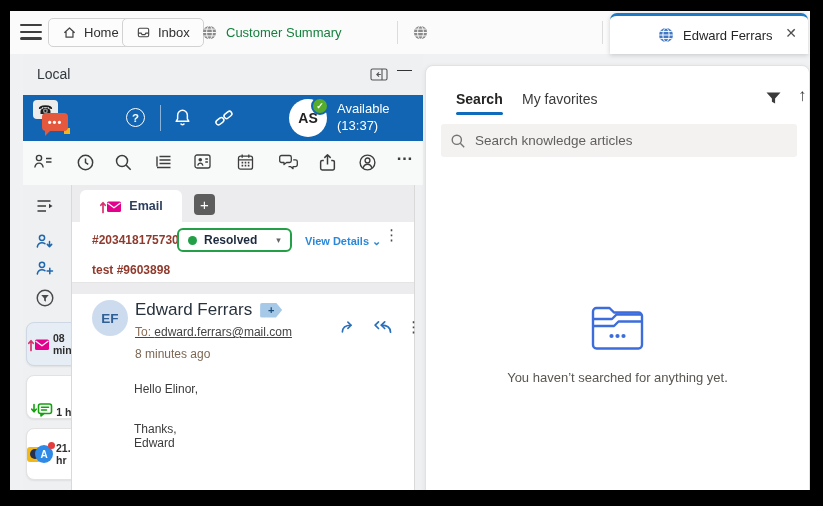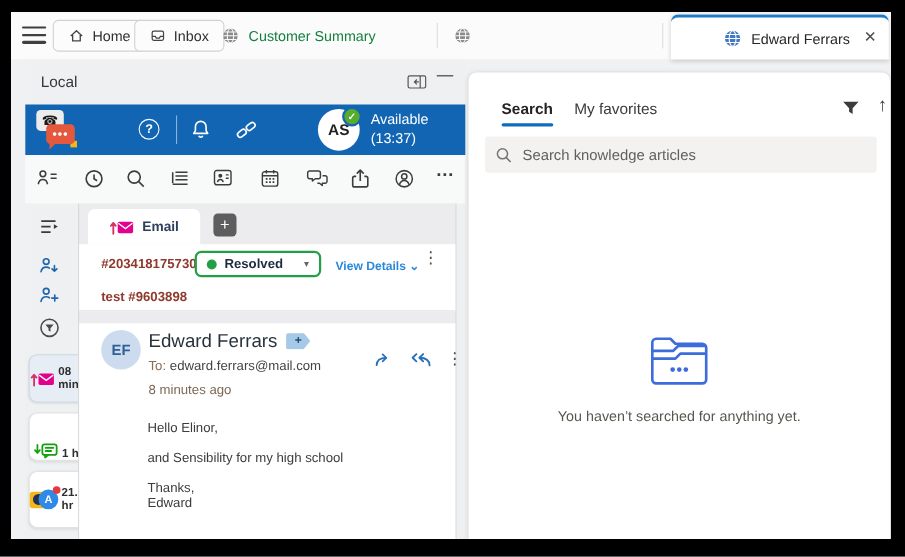--- a/index.html
+++ b/index.html
@@ -85,21 +85,21 @@
   .vmenu{position:absolute;top:8px;font-size:15px;color:#4a4a4a;letter-spacing:0;line-height:10px;cursor:pointer;}
   .subjrow{position:absolute;left:0;top:75px;width:100%;height:22px;background:#fff;border-bottom:1px solid #e5e5e5;}
   .subject{position:absolute;left:20px;top:3px;font-size:12px;font-weight:bold;color:#8f3a2d;}
   .emailarea{position:absolute;left:0;top:98px;width:100%;bottom:0;background:#fff;margin-top:11px;}
   .efavatar{position:absolute;left:20px;top:6px;width:36px;height:36px;border-radius:50%;background:#ccdcee;
             color:#2f5f94;font-size:13.5px;font-weight:bold;display:flex;align-items:center;justify-content:center;}
   .sendername{position:absolute;left:63px;top:6px;font-size:17px;color:#28323c;display:flex;align-items:center;gap:8px;}
   .plustag{width:22px;height:15px;background:#a7c9e8;color:#1c4e7a;font-size:11px;font-weight:bold;
            display:flex;align-items:center;justify-content:center;
            clip-path:polygon(0 0,72% 0,100% 50%,72% 100%,0 100%);border-radius:2px;cursor:pointer;}
-  .toline{position:absolute;left:63px;top:31px;font-size:12px;color:#444;}
+  .toline{position:absolute;left:63px;top:31px;font-size:12px;color:#444;text-decoration:underline;}
   .toline .tolabel{color:#8a6d55;}
   .mailacticons{position:absolute;top:26px;display:flex;align-items:center;gap:13px;}
   .timeago{position:absolute;left:63px;top:53px;font-size:12px;color:#7d6754;}
   .mailbody{position:absolute;left:62px;top:88px;font-size:12px;color:#3c3c3c;line-height:14px;}
   .mailbody .gap{height:13px;}
 
   
   .kbcard{position:absolute;left:415px;top:54px;width:385px;height:456px;background:#fff;
           border:1px solid #e2e2e2;border-radius:8px;box-sizing:border-box;box-shadow:0 1px 5px rgba(0,0,0,.08);}
   .kbtab1{position:absolute;left:30px;top:25px;font-size:14px;font-weight:bold;color:#252423;cursor:pointer;}
@@ -416,21 +416,20 @@
                 <path d="M6.5 1.9 3.1 5.2l3.4 3.3"></path>
               </svg>
           </span>
           <span class="vmenu" style="position:static;">⋮</span>
         </div>
         <div class="timeago">8 minutes ago</div>
 
         <div class="mailbody">
           <div>Hello Elinor,</div>
           <div class="gap"></div>
-          <div>and Sensibility for my high school</div>
           <div class="gap"></div>
           <div>Thanks,</div>
           <div>Edward</div>
         </div>
       </div>
     </div>
   </div>
 
   <div class="kbcard">
     <div class="kbtab1">

